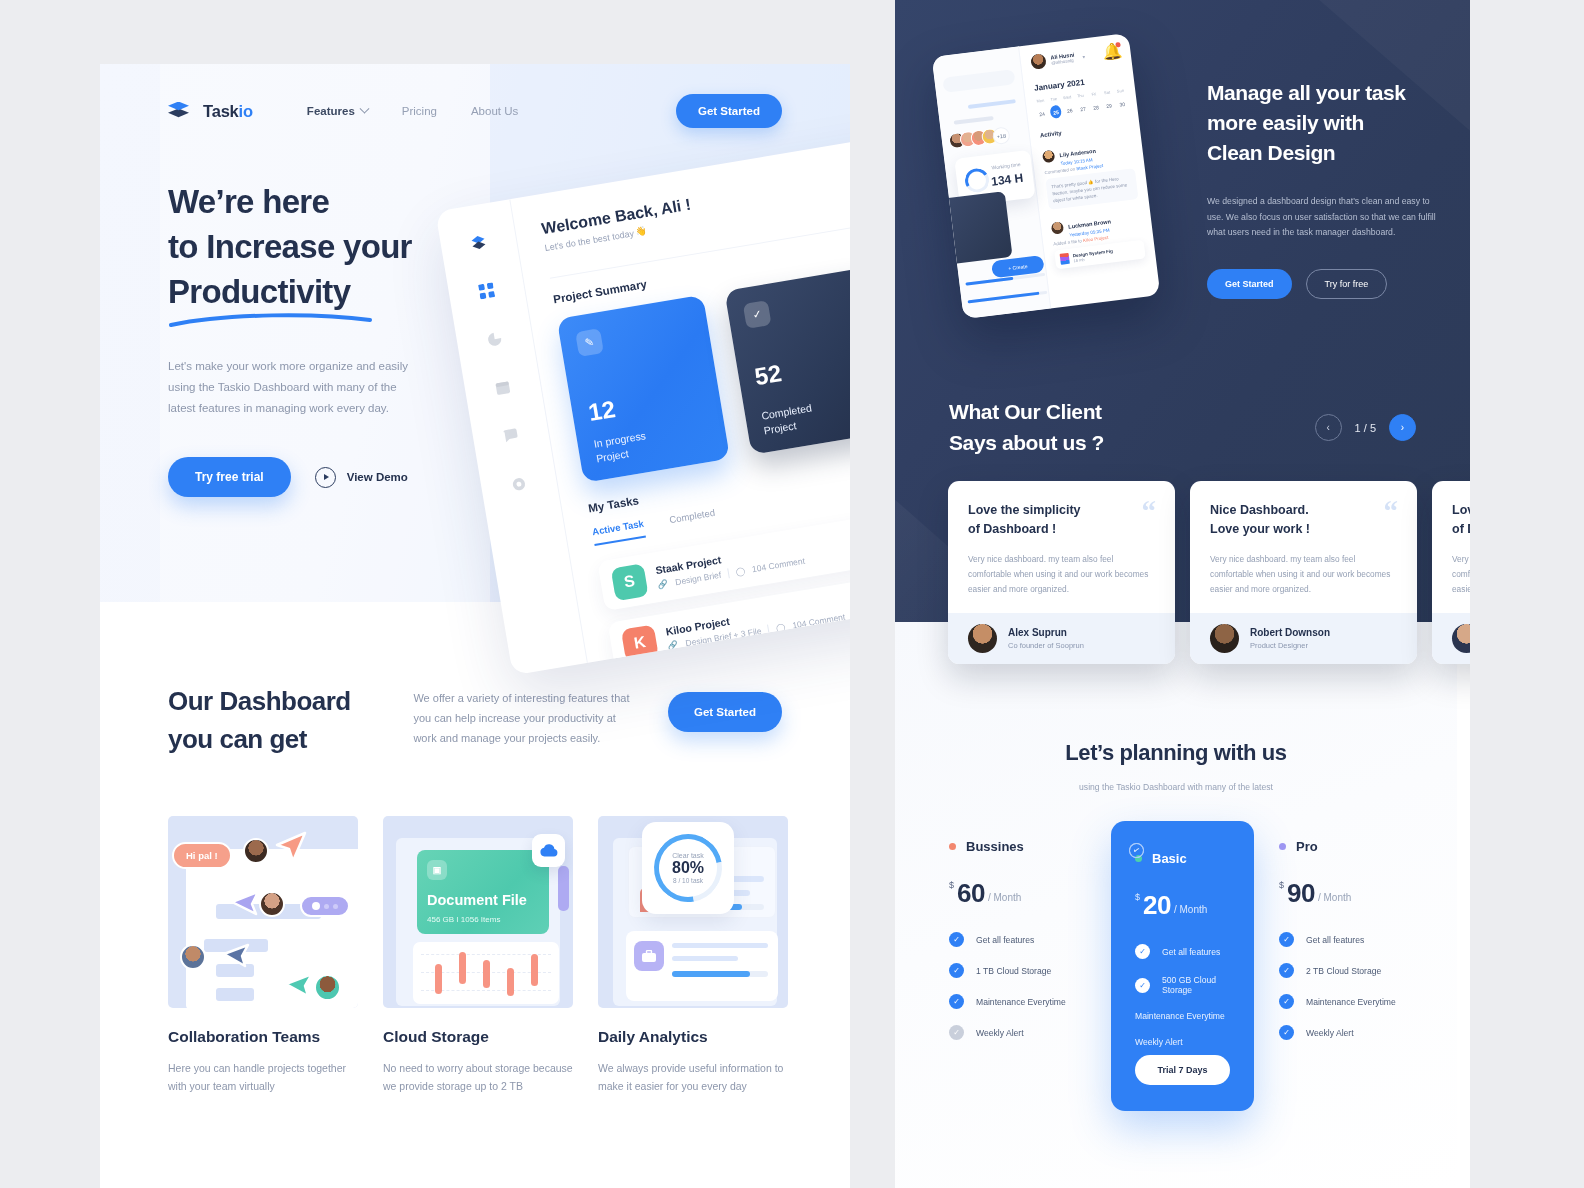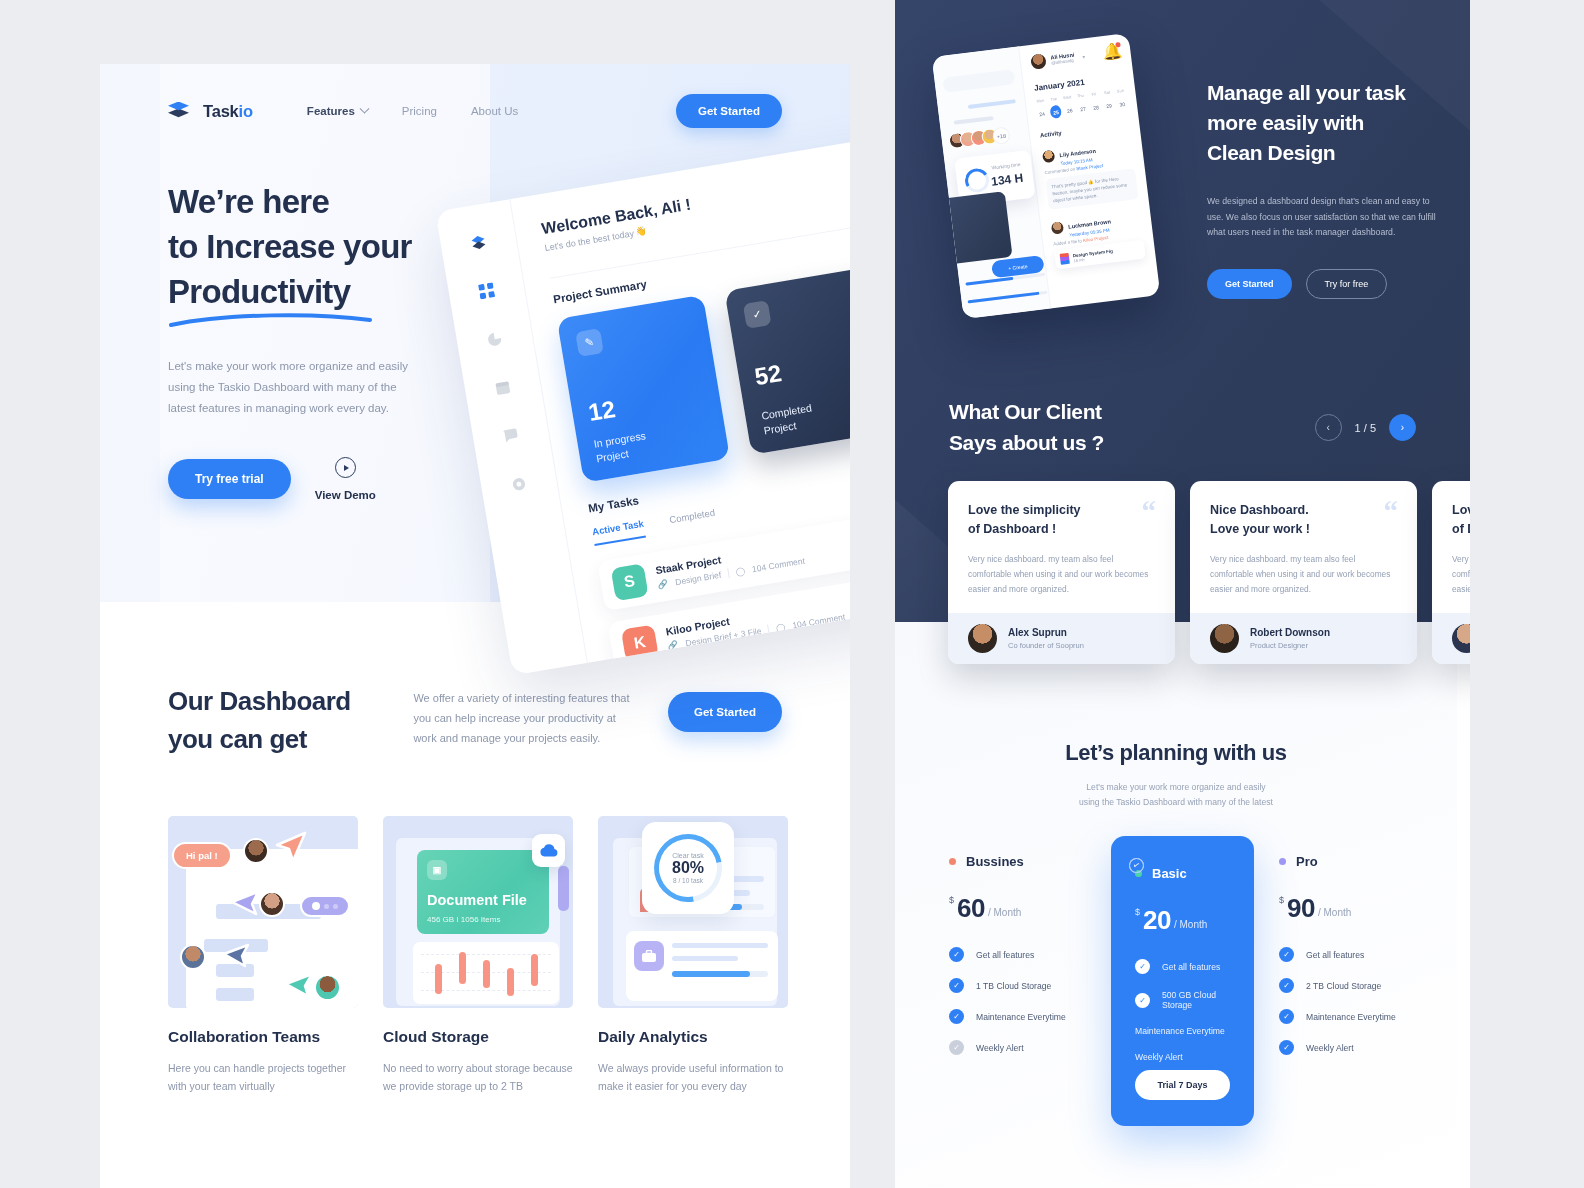--- a/index.html
+++ b/index.html
@@ -46,21 +46,21 @@
   }
 
   
   .hero-copy{position:absolute;left:68px;top:115px;width:290px;z-index:5;}
   .h1{font-size:33px;line-height:45px;font-weight:bold;color:#24314e;letter-spacing:-.7px;}
   .underline{margin-top:-2px;width:205px;height:16px;}
   .hero-sub{margin-top:24px;font-size:11.5px;line-height:21px;color:#8d97ac;width:245px;}
   .hero-cta{margin-top:38px;display:flex;align-items:center;gap:24px;}
   .btn-trial{background:#2f80f5;color:#fff;border:none;border-radius:22px;padding:13px 27px;
     font-size:12px;font-weight:600;cursor:pointer;box-shadow:0 9px 20px rgba(47,128,245,.3);}
-  .demo{display:flex;align-items:center;gap:11px;cursor:pointer;flex-direction:column;}
+  .demo{display:flex;align-items:center;gap:11px;cursor:pointer;}
   .demo-ring{width:21px;height:21px;border-radius:50%;border:1.5px solid #2b3c5f;display:flex;
     align-items:center;justify-content:center;}
   .demo-ring i{width:0;height:0;border-left:5px solid #2b3c5f;border-top:3.5px solid transparent;
     border-bottom:3.5px solid transparent;margin-left:2px;}
   .demo-label{font-size:11.5px;font-weight:bold;color:#24314e;}
 
   
   .dash-wrap{position:absolute;left:370px;top:95px;width:640px;height:520px;z-index:4;}
   .dash{
     position:absolute;left:0;top:0;width:600px;height:470px;background:#fff;border-radius:16px;
@@ -640,21 +640,20 @@
     </div>
     <div class="tst-nav">
       <div class="nav-circ">‹</div>
       <div class="tst-count">1 / 5</div>
       <div class="nav-circ blue">›</div>
     </div>
 
     <div class="pricing">
       <div class="pr-h">Let’s planning with us</div>
       <div class="pr-s">
-        <div>Let's make your work more organize and easily</div>
         <div>using the Taskio Dashboard with many of  the latest</div>
       </div>
       <div class="plans">
 
         <div class="plan p1">
           <div class="pl-name">
             <span class="pl-dot" style="background:#f2876f"></span>
             <span>Bussines</span>
           </div>
           <div class="pl-price">

